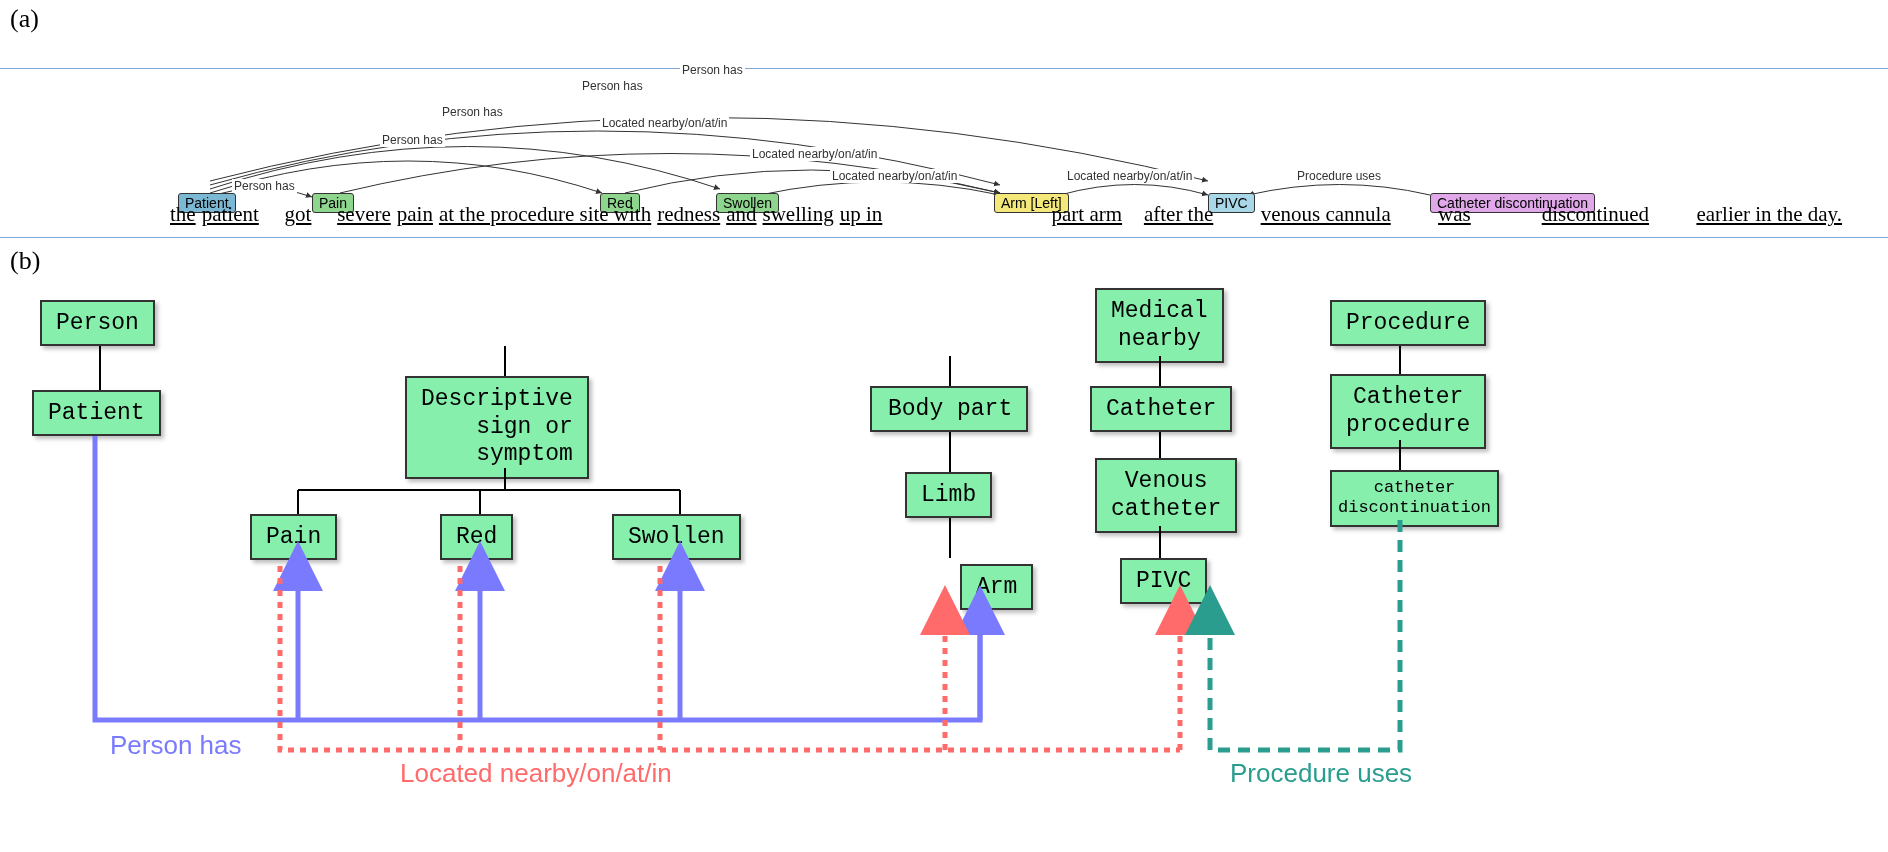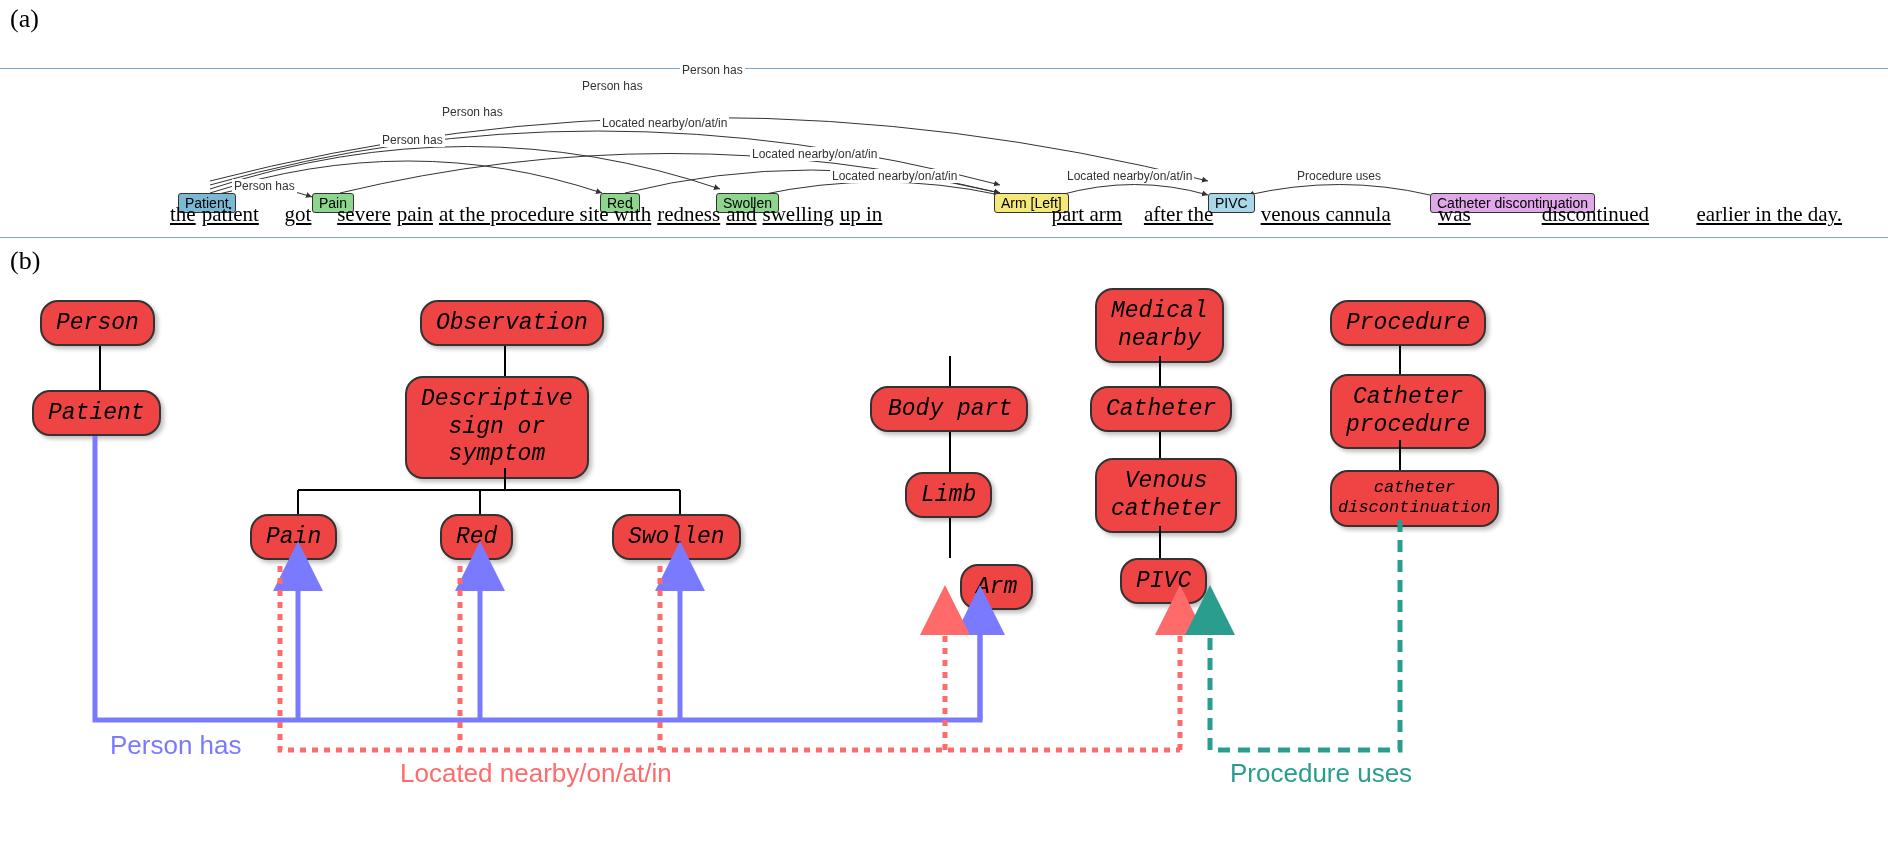--- a/index.html
+++ b/index.html
@@ -17,21 +17,21 @@
 .tag.symptom { background: #8ed68e; }
 .tag.anatomy { background: #f5e87a; }
 .tag.device { background: #a8d8e8; }
 .tag.procedure { background: #e0a8e8; }
 
 .arc-label { position: absolute; font-size: 12px; font-family: Arial, sans-serif; color: #333; background: #fff; padding: 0 2px; white-space: nowrap; }
 
 
 .panel-b { position: absolute; top: 280px; left: 0; width: 1888px; height: 570px; }
 
-.node { position: absolute; border: 2px solid #333; border-radius: 18px; background: #ef4444; font-family: "Courier New", monospace; font-size: 23px; text-align: center; padding: 8px 14px; box-shadow: 3px 3px 4px rgba(0,0,0,0.25); white-space: nowrap; font-style: italic; }
+.node { position: absolute; border: 2px solid #333; border-radius: 0; background: #86efac; font-family: "Courier New", monospace; font-size: 23px; text-align: center; padding: 8px 14px; box-shadow: 3px 3px 4px rgba(0,0,0,0.25); white-space: nowrap; }
 .node.small { font-size: 17px; padding: 6px 6px; }
 .node.two-line { line-height: 1.2; }
 
 svg.overlay { position: absolute; top: 0; left: 0; width: 1888px; height: 570px; pointer-events: none; }
 svg.arc-overlay { position: absolute; top: 0; left: 0; width: 1888px; height: 170px; pointer-events: none; }
 
 .rel-label { position: absolute; font-family: Arial, sans-serif; font-size: 26px; }
 .rel-person { color: #7a7aff; }
 .rel-located { color: #ff6a6a; }
 .rel-proc { color: #2a9d8f; }
@@ -119,22 +119,21 @@
     <span style="width:36px;"></span>
     <span>earlier in the day.</span>
   </div>
 </div>
 
 <div class="panel-b">
 
   <div class="node" style="left:40px; top:20px;">Person</div>
   <div class="node" style="left:32px; top:110px;">Patient</div>
 
-  <div class="node" style="left:420px; top:20px;">Observation</div>
-  <div class="node two-line" style="left:405px; top:96px; white-space:pre;">Descriptive
+  <div class="node two-line" style="left:405px; top:96px; white-space:pre;text-align:right;">Descriptive
 sign or
 symptom</div>
   <div class="node" style="left:250px; top:234px;">Pain</div>
   <div class="node" style="left:440px; top:234px;">Red</div>
   <div class="node" style="left:612px; top:234px;">Swollen</div>
 
   <div class="node" style="left:870px; top:106px;padding-left:16px;">Body part</div>
   <div class="node" style="left:905px; top:192px;">Limb</div>
   <div class="node" style="left:960px; top:278px;margin-top:6px;">Arm</div>
 

